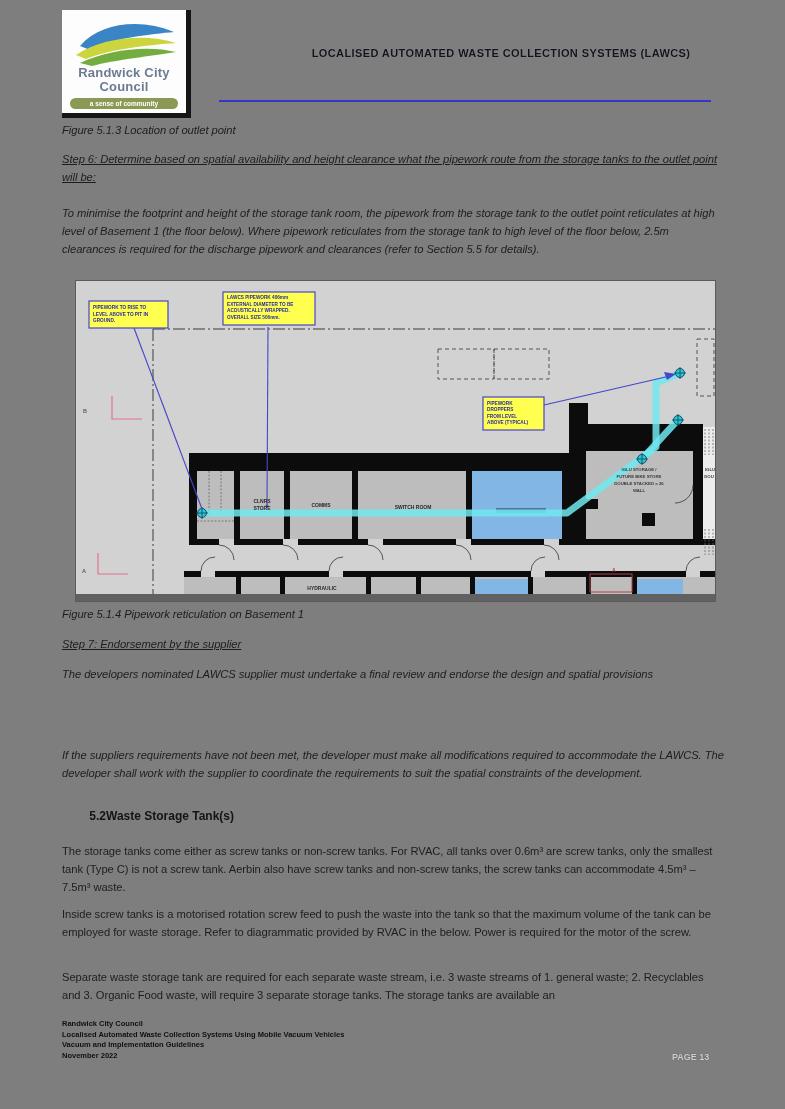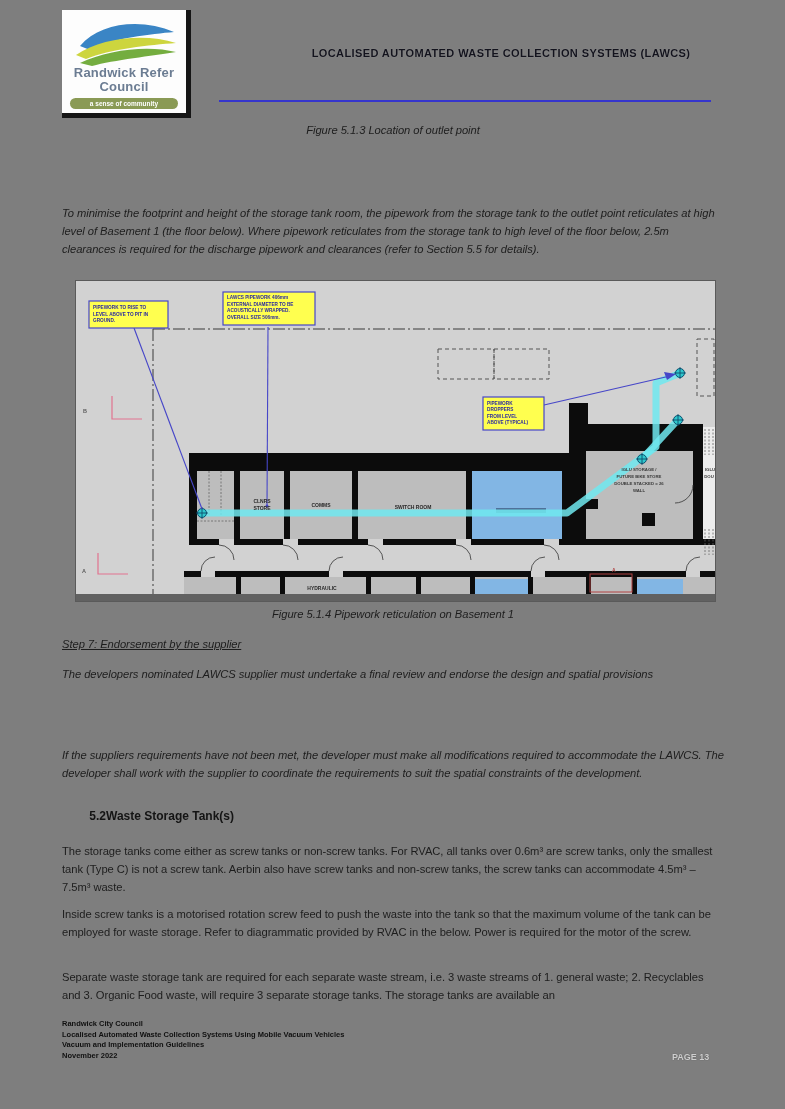--- a/index.html
+++ b/index.html
@@ -25,21 +25,21 @@
     font-size:11px;font-weight:bold;color:#13131d;letter-spacing:.4px;
     text-shadow:0 0 1px rgba(255,255,255,.25);
   }
   #header-rule{position:absolute;left:219px;top:100px;width:492px;height:2px;
     background:var(--rule,#3535cc);}
   
   .para{position:absolute;left:62px;width:662px;font-size:11.2px;line-height:18px;
     color:var(--text,#1d1d1d);letter-spacing:-.05px;}
   .it{font-style:italic;}
   .ul{text-decoration:underline;}
-  .ctr{text-align:center;}
+  .ctr{}
   #heading-52{position:absolute;left:62px;top:809px;font-size:12px;font-weight:bold;
     color:#141414;text-align:right;}
   #heading-52 .num{display:inline-block;width:44px;}
   
   #figure-5-1-4{position:absolute;left:75px;top:280px;width:639px;height:320px;
     border:1px solid #5a5a5a;background:var(--plan_bg,#d2d2d2);}
   #plan-svg{display:block;}
   .wall{fill:var(--wall,#0c0c0c);}
   .room{fill:var(--room,#bdbdbd);}
   .blue-room{fill:var(--blue_room,#82b6e4);}
@@ -73,30 +73,31 @@
 
 <div id="page">
 
   <div id="logo-box">
     <svg width="124" height="56" viewBox="0 0 124 56">
       <path d="M18,36 C38,12 80,8 112,22 C90,24 50,28 28,40 Z" fill="#3a85c5"></path>
       <path d="M14,45 C40,27 84,23 114,33 C88,35 48,39 24,49 Z" fill="#cdd53e"></path>
       <path d="M18,53 C46,39 88,35 114,42 C90,46 52,50 30,56 Z" fill="#74ad3f"></path>
     </svg>
     <div id="logo-name">
-      <div>Randwick Refer</div>
+      <div>Randwick City</div>
       <div>Council</div>
     </div>
     <div id="logo-tagline">a sense of community</div>
   </div>
 
   <div id="doc-title">LOCALISED AUTOMATED WASTE COLLECTION SYSTEMS (LAWCS)</div>
   <div id="header-rule"></div>
 
   <div class="para it ctr" style="top:121px">Figure 5.1.3 Location of outlet point</div>
+  <div class="para it ul" style="top:150px">Step 6: Determine based on spatial availability and height clearance what the pipework route from the storage tanks to the outlet point will be:</div>
   <div class="para it" style="top:204px">To minimise the footprint and height of the storage tank room, the pipework from the storage tank to the outlet point reticulates at high level of Basement 1 (the floor below). Where pipework reticulates from the storage tank to high level of the floor below, 2.5m clearances is required for the discharge pipework and clearances (refer to Section 5.5 for details).</div>
 
   <div id="figure-5-1-4">
     <svg id="plan-svg" width="639" height="320" viewBox="0 0 639 320">
 
       <g>
         <path class="bound" d="M 77,48 H 639"></path>
         <path class="bound" d="M 77,48 V 313"></path>
       </g>
 

